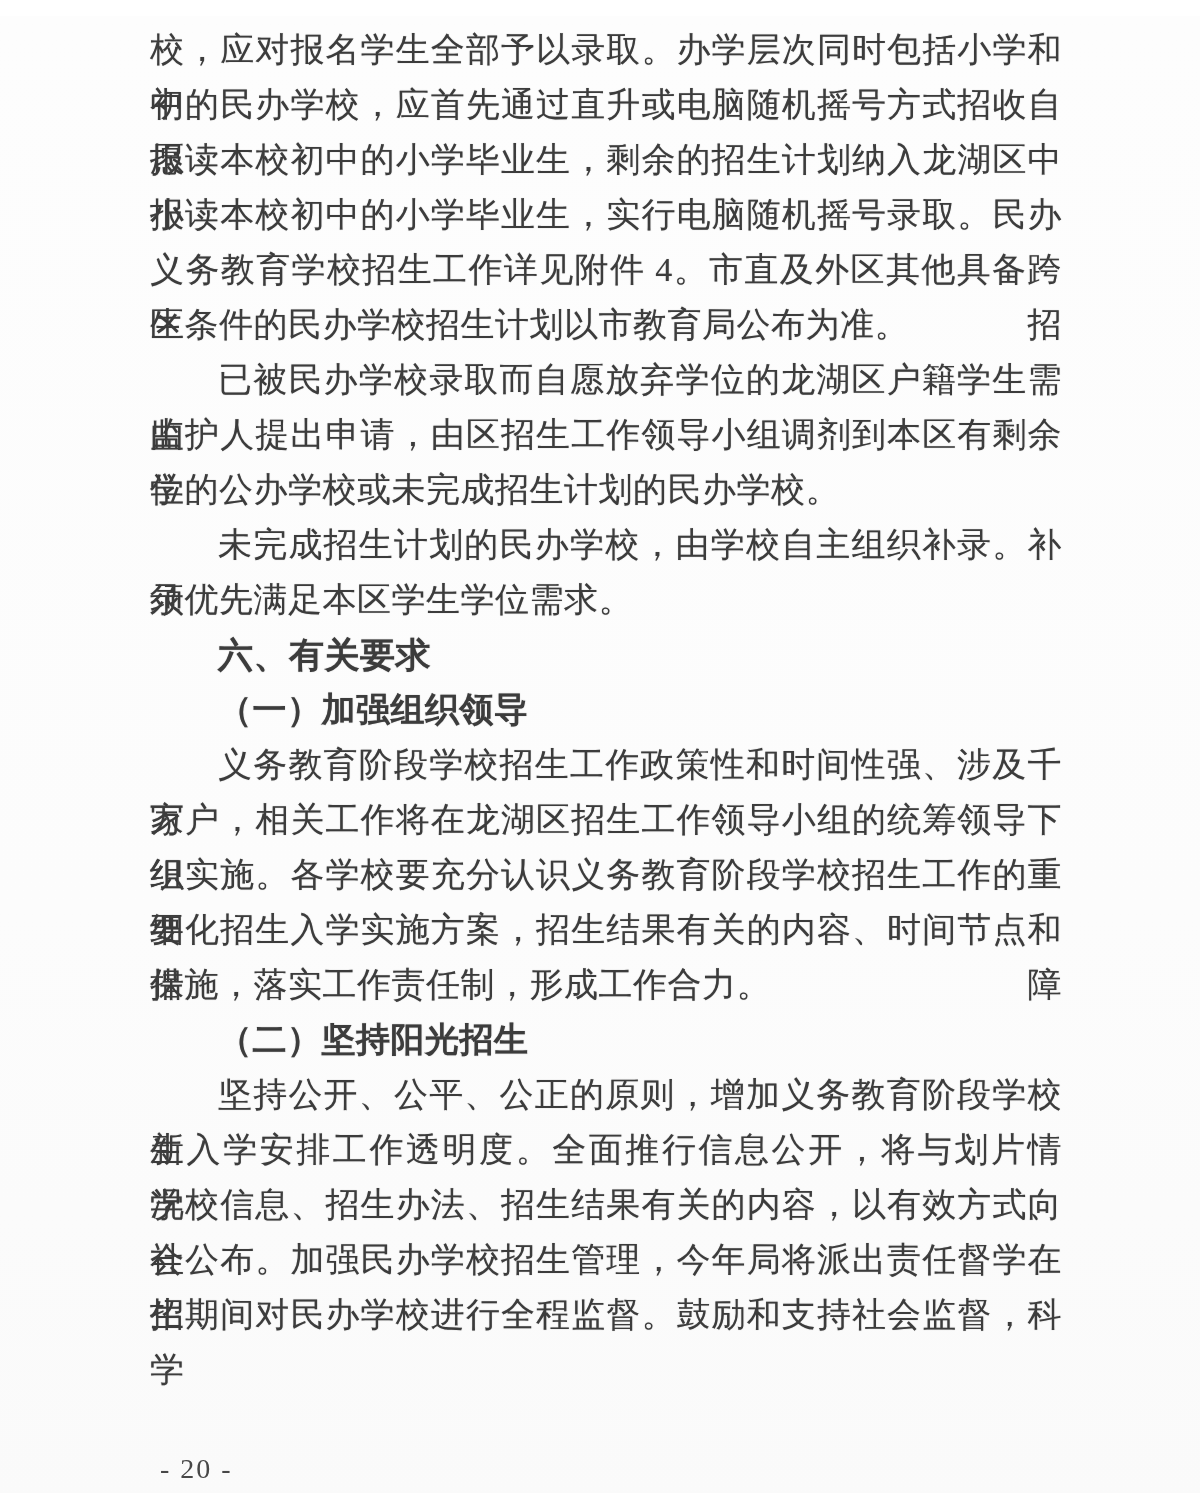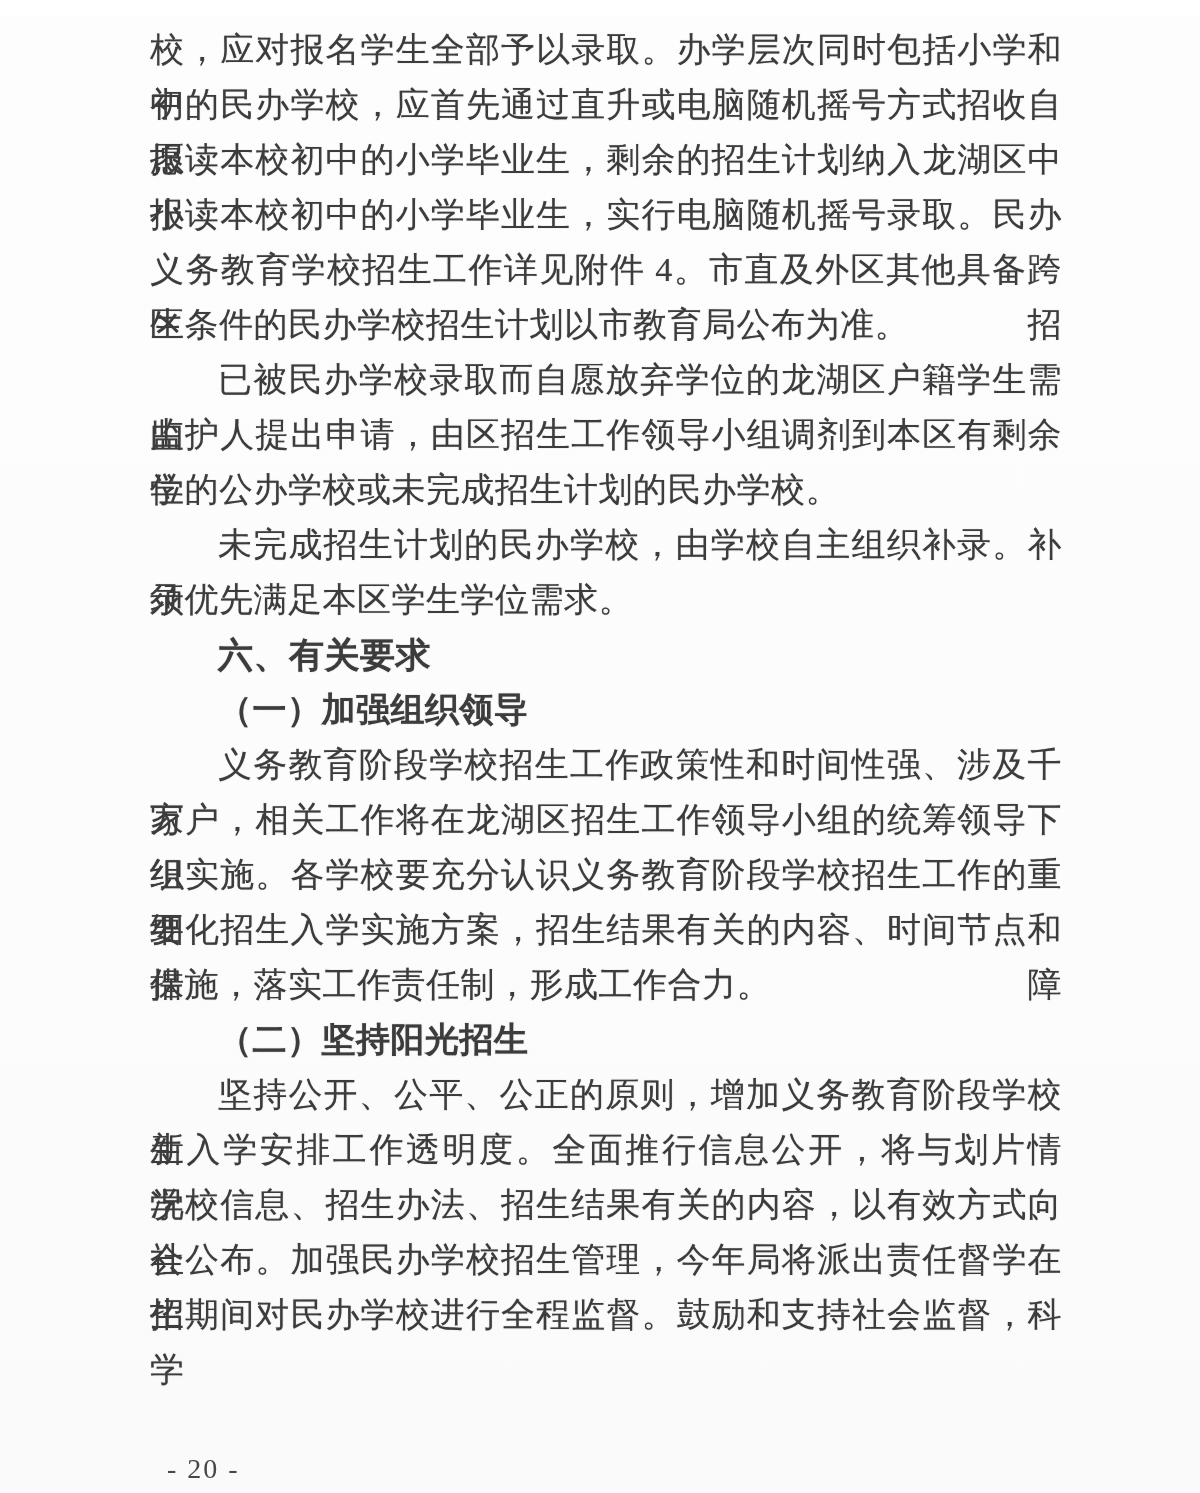--- a/index.html
+++ b/index.html
@@ -43,21 +43,21 @@
     font-size: 35px;
     text-shadow: 0 0 1px rgba(40,40,40,0.6);
   }
   .line.h2 {
     font-weight: bold;
     font-size: 34px;
     text-shadow: 0 0 1px rgba(50,50,50,0.5);
   }
   .page-number {
     position: absolute;
-    left: 167px;
+    left: 160px;
     bottom: 24px;
     font-size: 28px;
     letter-spacing: 2px;
     color: #474747;
     font-family: "Liberation Serif", "DejaVu Serif", serif;
   }
 </style>
 </head>
 <body>
 

